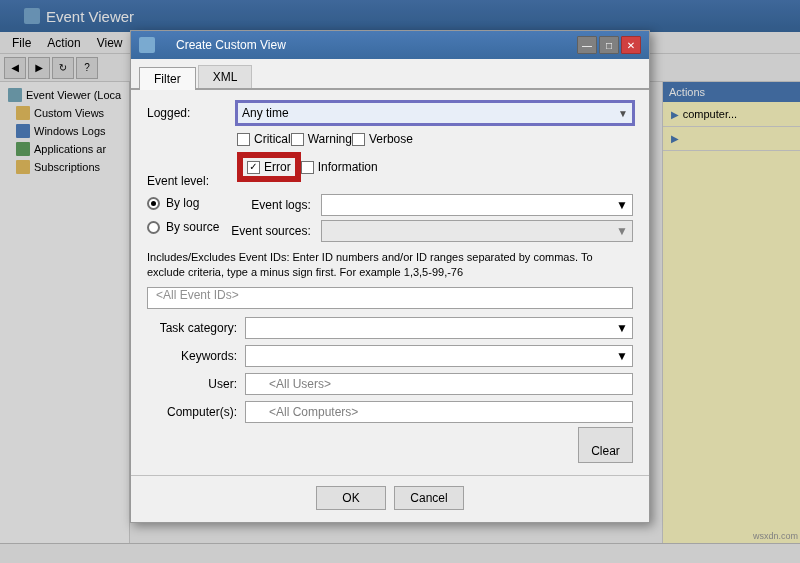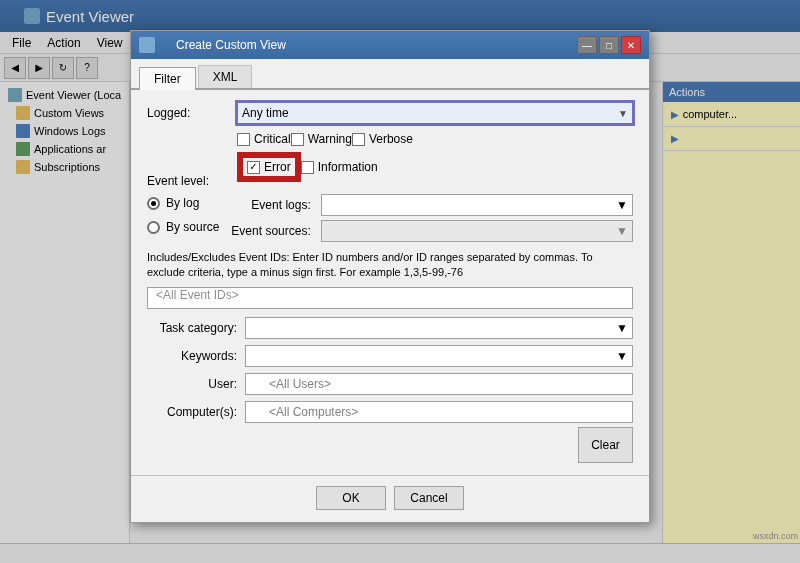--- a/index.html
+++ b/index.html
@@ -445,21 +445,21 @@
       display: flex; align-items: center; justify-content: center;
     }
 
     .btn-small {
       min-width: 55px;
       height: 36px;
       background: #e0e0e0;
       border: 1px solid #a0a0a0;
       font-size: 12px;
       cursor: pointer;
-      padding: 10px 10px;
+      padding: 16px 10px;
     }
 
     
     .bg-statusbar {
       position: absolute;
       bottom: 0; left: 0;
       width: 800px;
       height: 20px;
       background: #f0f0f0;
       border-top: 1px solid #c0c0c0;

